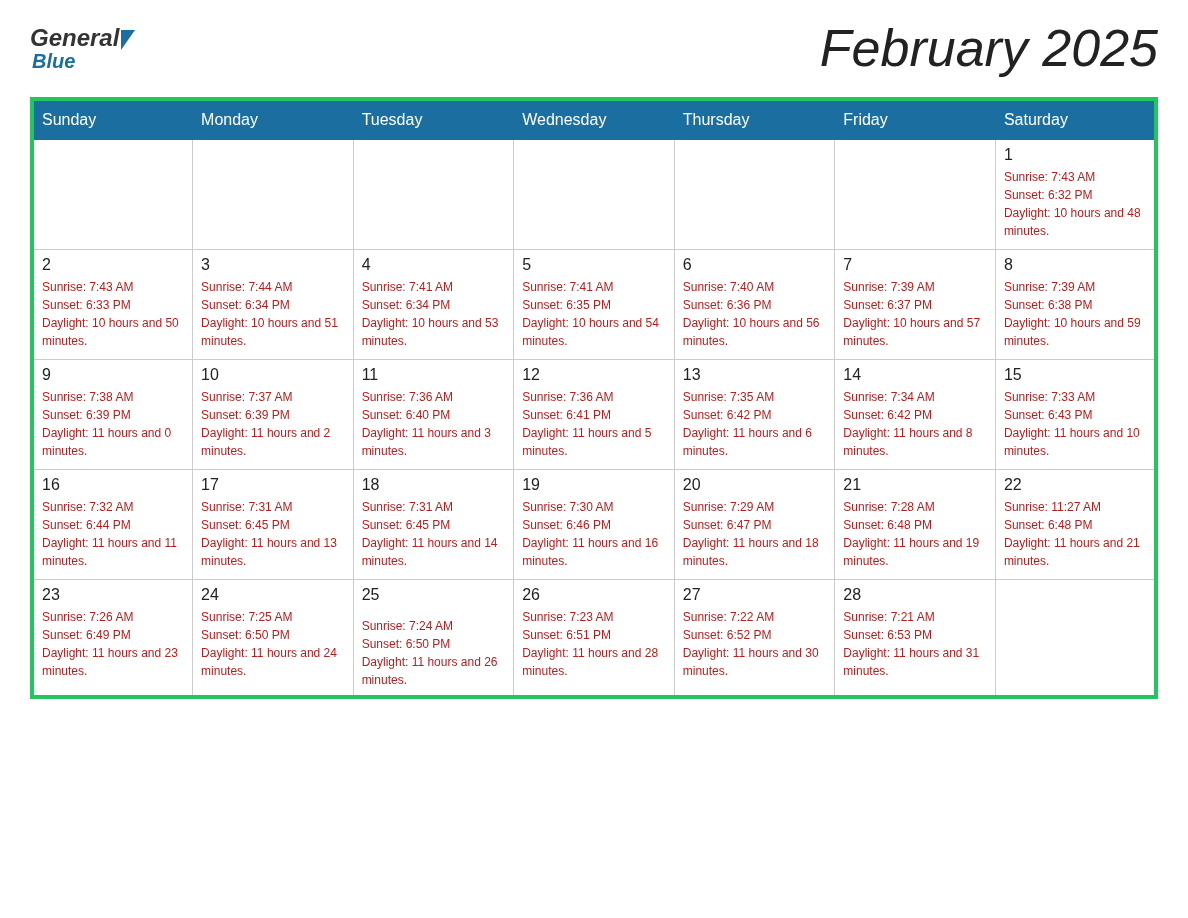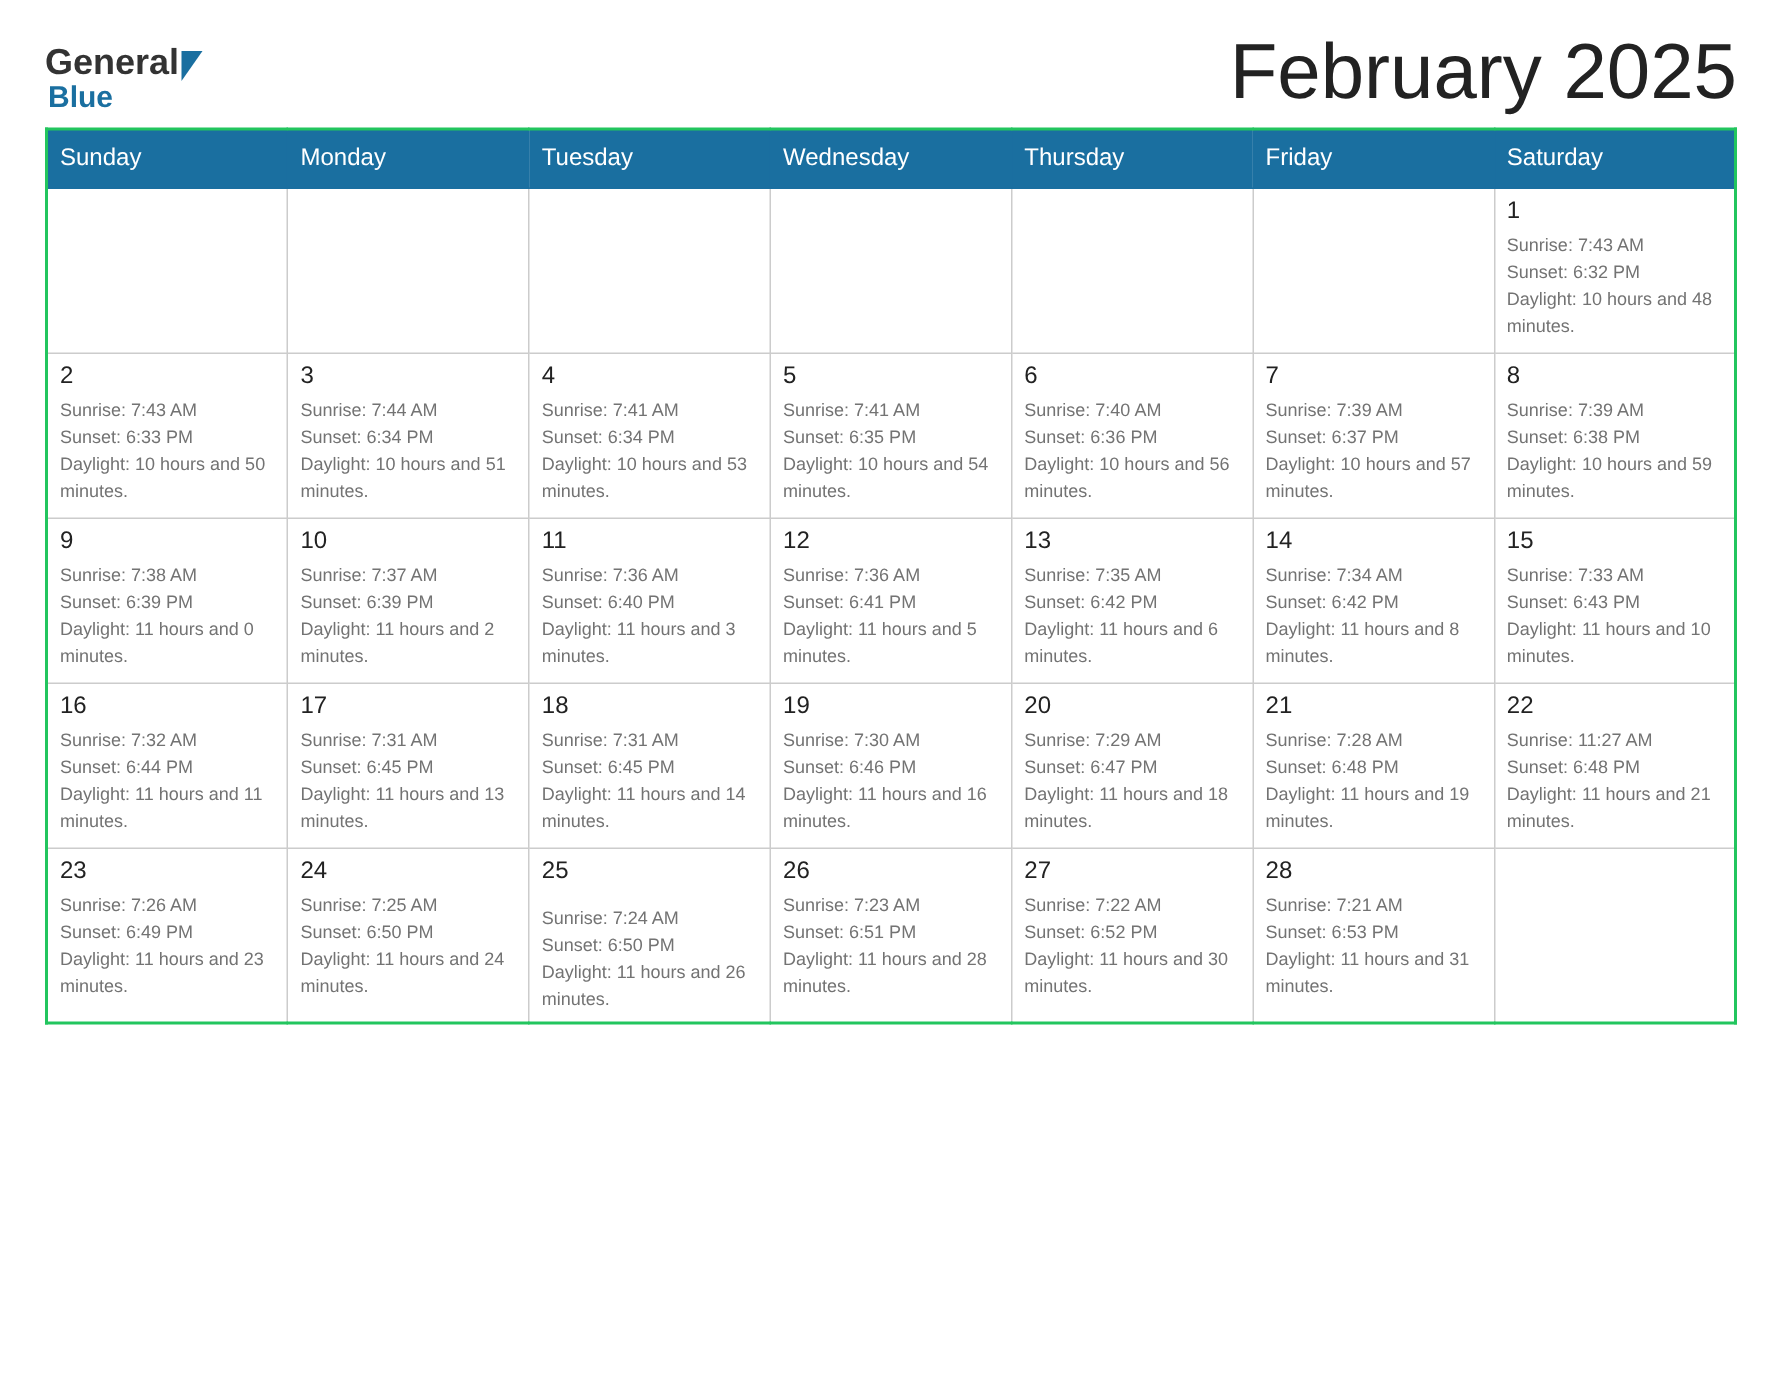--- a/index.html
+++ b/index.html
@@ -6,42 +6,43 @@
     body {
       font-family: Arial, sans-serif;
       background: #fff;
       padding: 20px 30px;
       width: 1188px;
       min-height: 918px;
     }
     .header {
       display: flex;
       justify-content: space-between;
-      align-items: flex-end;
-      margin-bottom: 8px;
+      align-items: center;
+      margin-bottom: 20px;
+      font-style: italic;
     }
     .title-block {
       text-align: right;
     }
     .title-block h1 {
       font-size: 52px;
       font-weight: normal;
       color: #222;
       line-height: 1.1;
     }
     .title-block h2 {
       font-size: 20px;
       font-weight: normal;
       color: #444;
       margin-top: 4px;
     }
     .calendar {
       width: 100%;
       border-collapse: collapse;
-      border: 2px solid #22c55e;
+      border: 4px solid #22c55e;
     }
     .calendar th {
       background-color: #1a6fa0;
       color: #fff;
       font-size: 16px;
       font-weight: normal;
       padding: 10px 8px;
       text-align: left;
       border: 1px solid #1a6fa0;
     }
@@ -56,21 +57,21 @@
     }
     .day-num {
       font-size: 16px;
       font-weight: normal;
       color: #222;
       margin-bottom: 4px;
       display: block;
     }
     .day-info {
       font-size: 12px;
-      color: #737373;
+      color: #b91c1c;
       line-height: 1.5;
     }
     .empty-cell {
       background: #fff;
     }
     .logo-container {
       display: flex;
       flex-direction: column;
       align-items: flex-start;
     }

